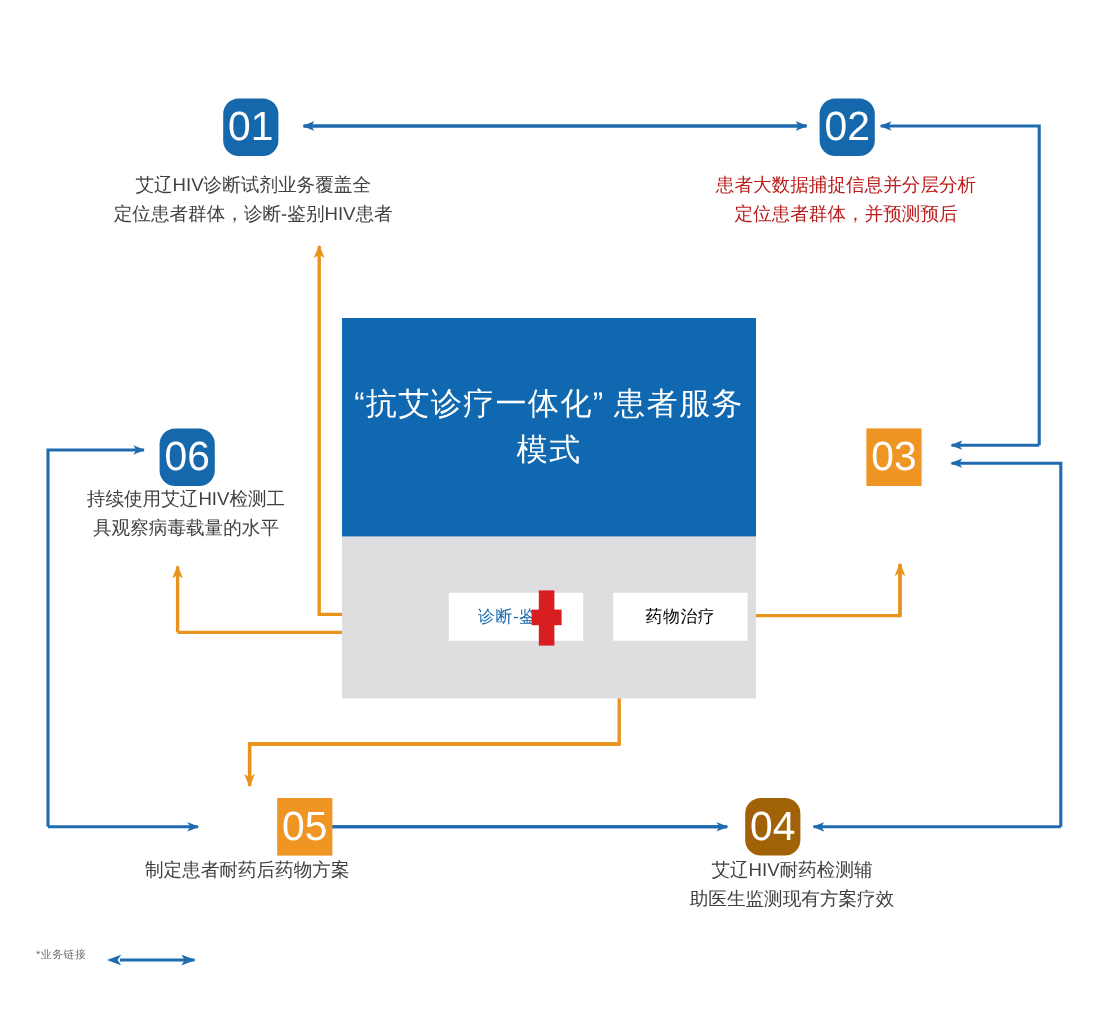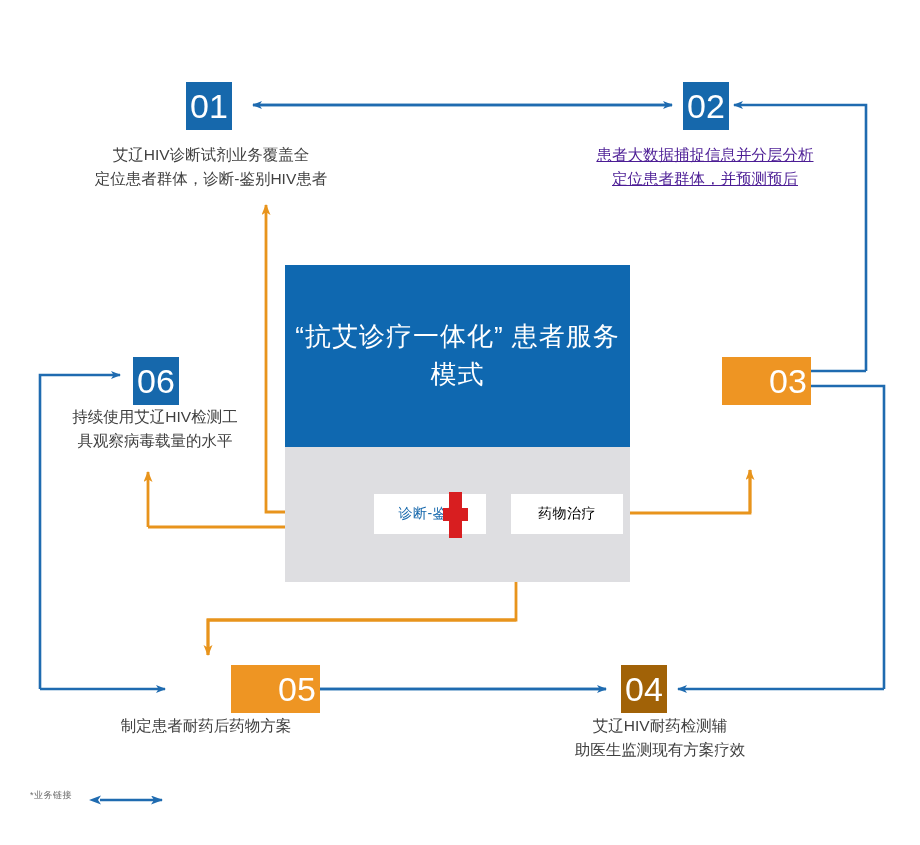--- a/index.html
+++ b/index.html
@@ -29,22 +29,22 @@
     height: 48px;
     color: #ffffff;
     font-size: 34px;
     font-weight: 400;
     letter-spacing: 0px;
     display: flex;
     align-items: center;
     justify-content: center;
     line-height: 1;
   }
-  .badge.blue { background: #1668AC; }
-  .badge.orange { background: #EE9523; padding-left: 43px; }
+  .badge.blue { background: #1668AC; border-radius: 13px; }
+  .badge.orange { background: #EE9523; }
 
   
   .caption {
     position: absolute;
     color: #404040;
     font-size: 15.5px;
     line-height: 1.55;
     text-align: center;
     white-space: pre-line;
   }
@@ -202,21 +202,21 @@
     <g fill="none" stroke="#1F6BB0" stroke-width="2.6">
       <path d="M100,800 L162,800" marker-end="url(#ah-blue-s)" marker-start="url(#ah-blue-start)"></path>
     </g>
   </svg>
 
   <div class="badge blue" style="left: 186px; top: 82px; background: rgb(22, 104, 172);">01</div>
   <div class="caption" style="left: 46px; top: 143px; width: 330px; color: rgb(64, 64, 64);">艾辽HIV诊断试剂业务覆盖全
 定位患者群体，诊断-鉴别HIV患者</div>
 
   <div class="badge blue" style="left: 683px; top: 82px; background: rgb(22, 104, 172);">02</div>
-  <div class="caption" style="left: 540px; top: 143px; width: 330px; color: #4c1d95; text-decoration: underline;">患者大数据捕捉信息并分层分析
+  <div class="caption" style="left: 540px; top: 143px; width: 330px; color: #b91c1c;">患者大数据捕捉信息并分层分析
 定位患者群体，并预测预后</div>
 
   <div class="badge orange" style="left: 722px; top: 357px; background: rgb(238, 149, 35);">03</div>
 
   <div class="badge blue" style="left: 621px; top: 665px; background: #a16207;">04</div>
   <div class="caption" style="left: 540px; top: 714px; width: 240px; color: rgb(64, 64, 64);">艾辽HIV耐药检测辅
 助医生监测现有方案疗效</div>
 
   <div class="badge orange" style="left: 183px; top: 665px; background: rgb(238, 149, 35); margin-left: 48px;">05</div>
   <div class="caption" style="left: 66px; top: 714px; width: 280px; color: rgb(64, 64, 64);">制定患者耐药后药物方案</div>

